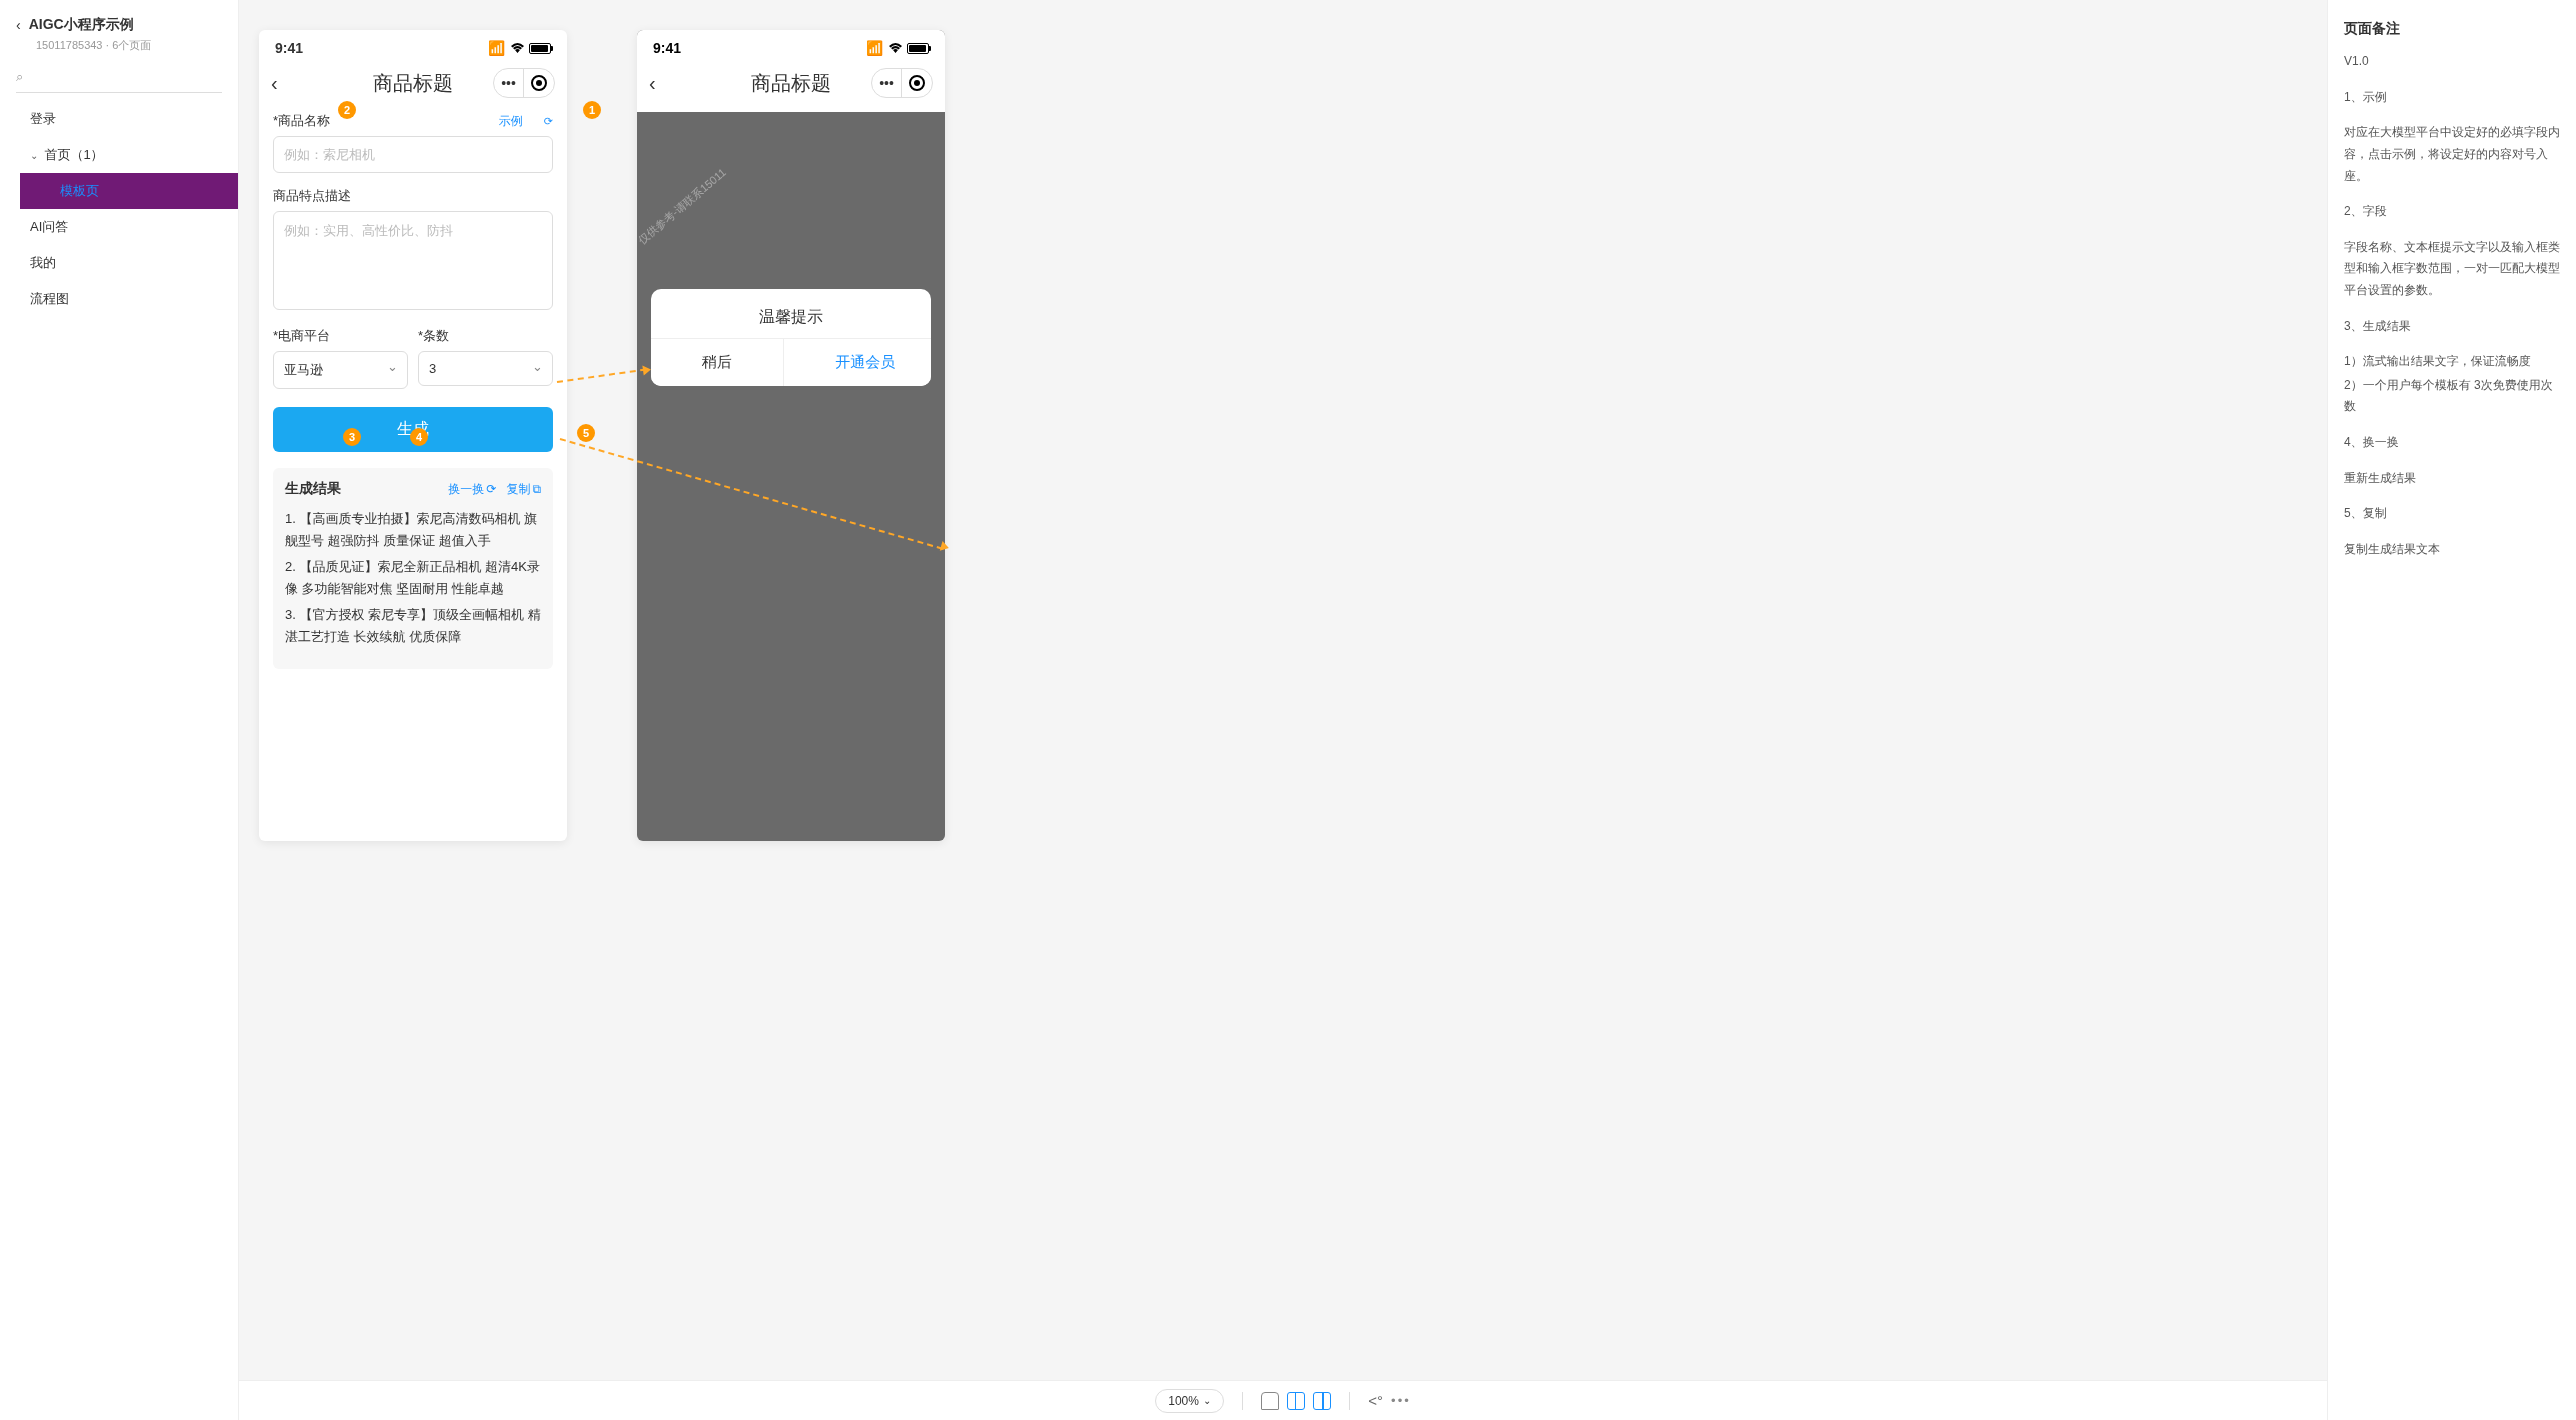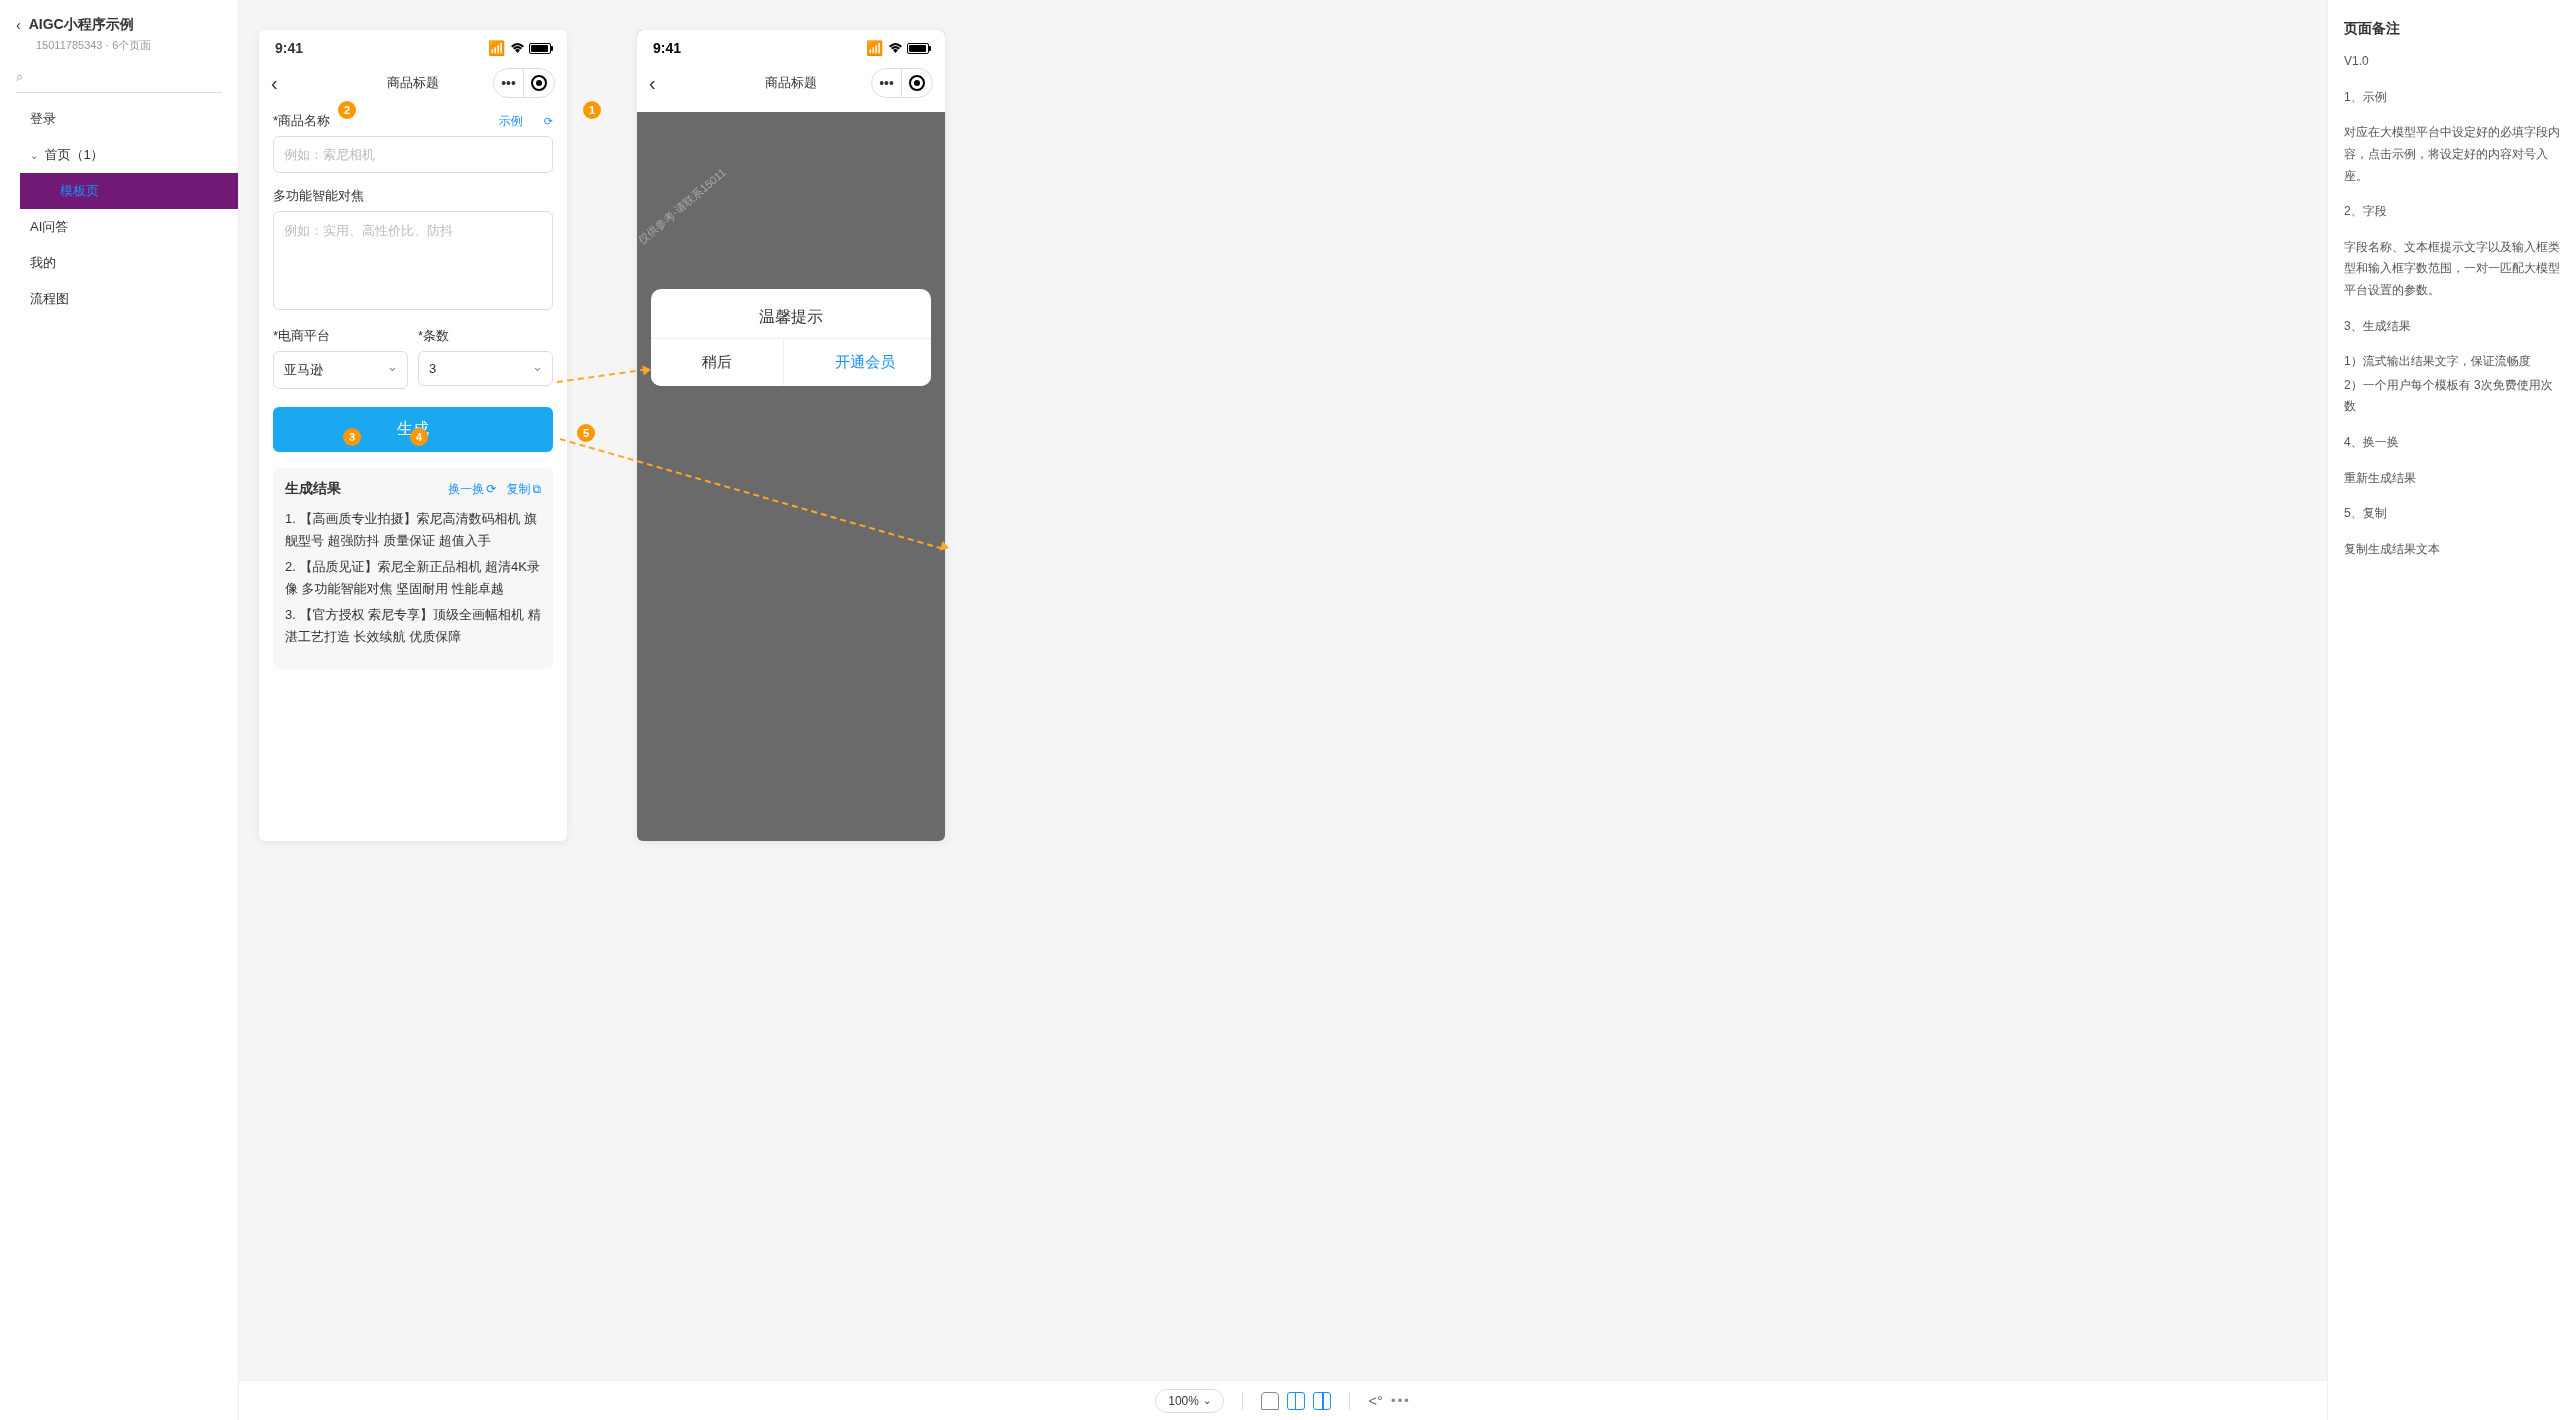--- a/index.html
+++ b/index.html
@@ -34,21 +34,21 @@
 
 .status-bar { display: flex; justify-content: space-between; align-items: center; padding: 10px 16px 4px; font-weight: 600; font-size: 14px; }
 .status-icons { display: flex; gap: 4px; align-items: center; }
 .battery-icon { width: 22px; height: 11px; border: 1.5px solid #000; border-radius: 2px; position: relative; }
 .battery-icon::after { content: ''; position: absolute; right: -3px; top: 2.5px; width: 2px; height: 5px; background: #000; border-radius: 0 1px 1px 0; }
 .battery-icon .fill { position: absolute; left: 1px; top: 1px; bottom: 1px; width: 85%; background: #000; border-radius: 1px; }
 
 
 .nav-bar { display: flex; align-items: center; justify-content: space-between; padding: 8px 12px 14px; }
 .nav-back { font-size: 20px; color: #333; }
-.nav-title { font-size: 13px; font-weight: 500; position: absolute; left: 0; right: 0; text-align: center; pointer-events: none; }
+.nav-title { font-size: 20px; font-weight: 500; position: absolute; left: 0; right: 0; text-align: center; pointer-events: none; }
 .nav-capsule { display: flex; border: 1px solid #ddd; border-radius: 16px; overflow: hidden; z-index: 1; background: #fff; }
 .capsule-part { width: 30px; height: 28px; display: flex; align-items: center; justify-content: center; font-size: 14px; }
 .capsule-part:first-child { border-right: 1px solid #ddd; }
 .target-ring { width: 16px; height: 16px; border: 2px solid #000; border-radius: 50%; position: relative; }
 .target-ring::after { content:''; position:absolute; width:6px; height:6px; background:#000; border-radius:50%; top:3px; left:3px; }
 
 
 .form-body { padding: 0 14px; }
 .form-row { margin-bottom: 14px; }
 .label-row { display: flex; justify-content: space-between; align-items: center; margin-bottom: 6px; font-size: 13px; }
@@ -175,21 +175,21 @@
               <span class="example-link">
                 <span>示例</span>
                 <span class="refresh-icon">⟳</span>
               </span>
             </div>
             <input class="text-input" placeholder="例如：索尼相机" style="">
           </div>
 
           <div class="form-row">
             <div class="label-row">
-              <span>多功能智能对焦</span>
+              <span>商品特点描述</span>
             </div>
             <textarea class="text-input textarea" placeholder="例如：实用、高性价比、防抖" style=""></textarea>
           </div>
 
           <div class="form-row two-col">
             <div>
               <div class="label-row">
                   <span>*电商平台</span>
                 </div>
               <div class="select-wrap">

